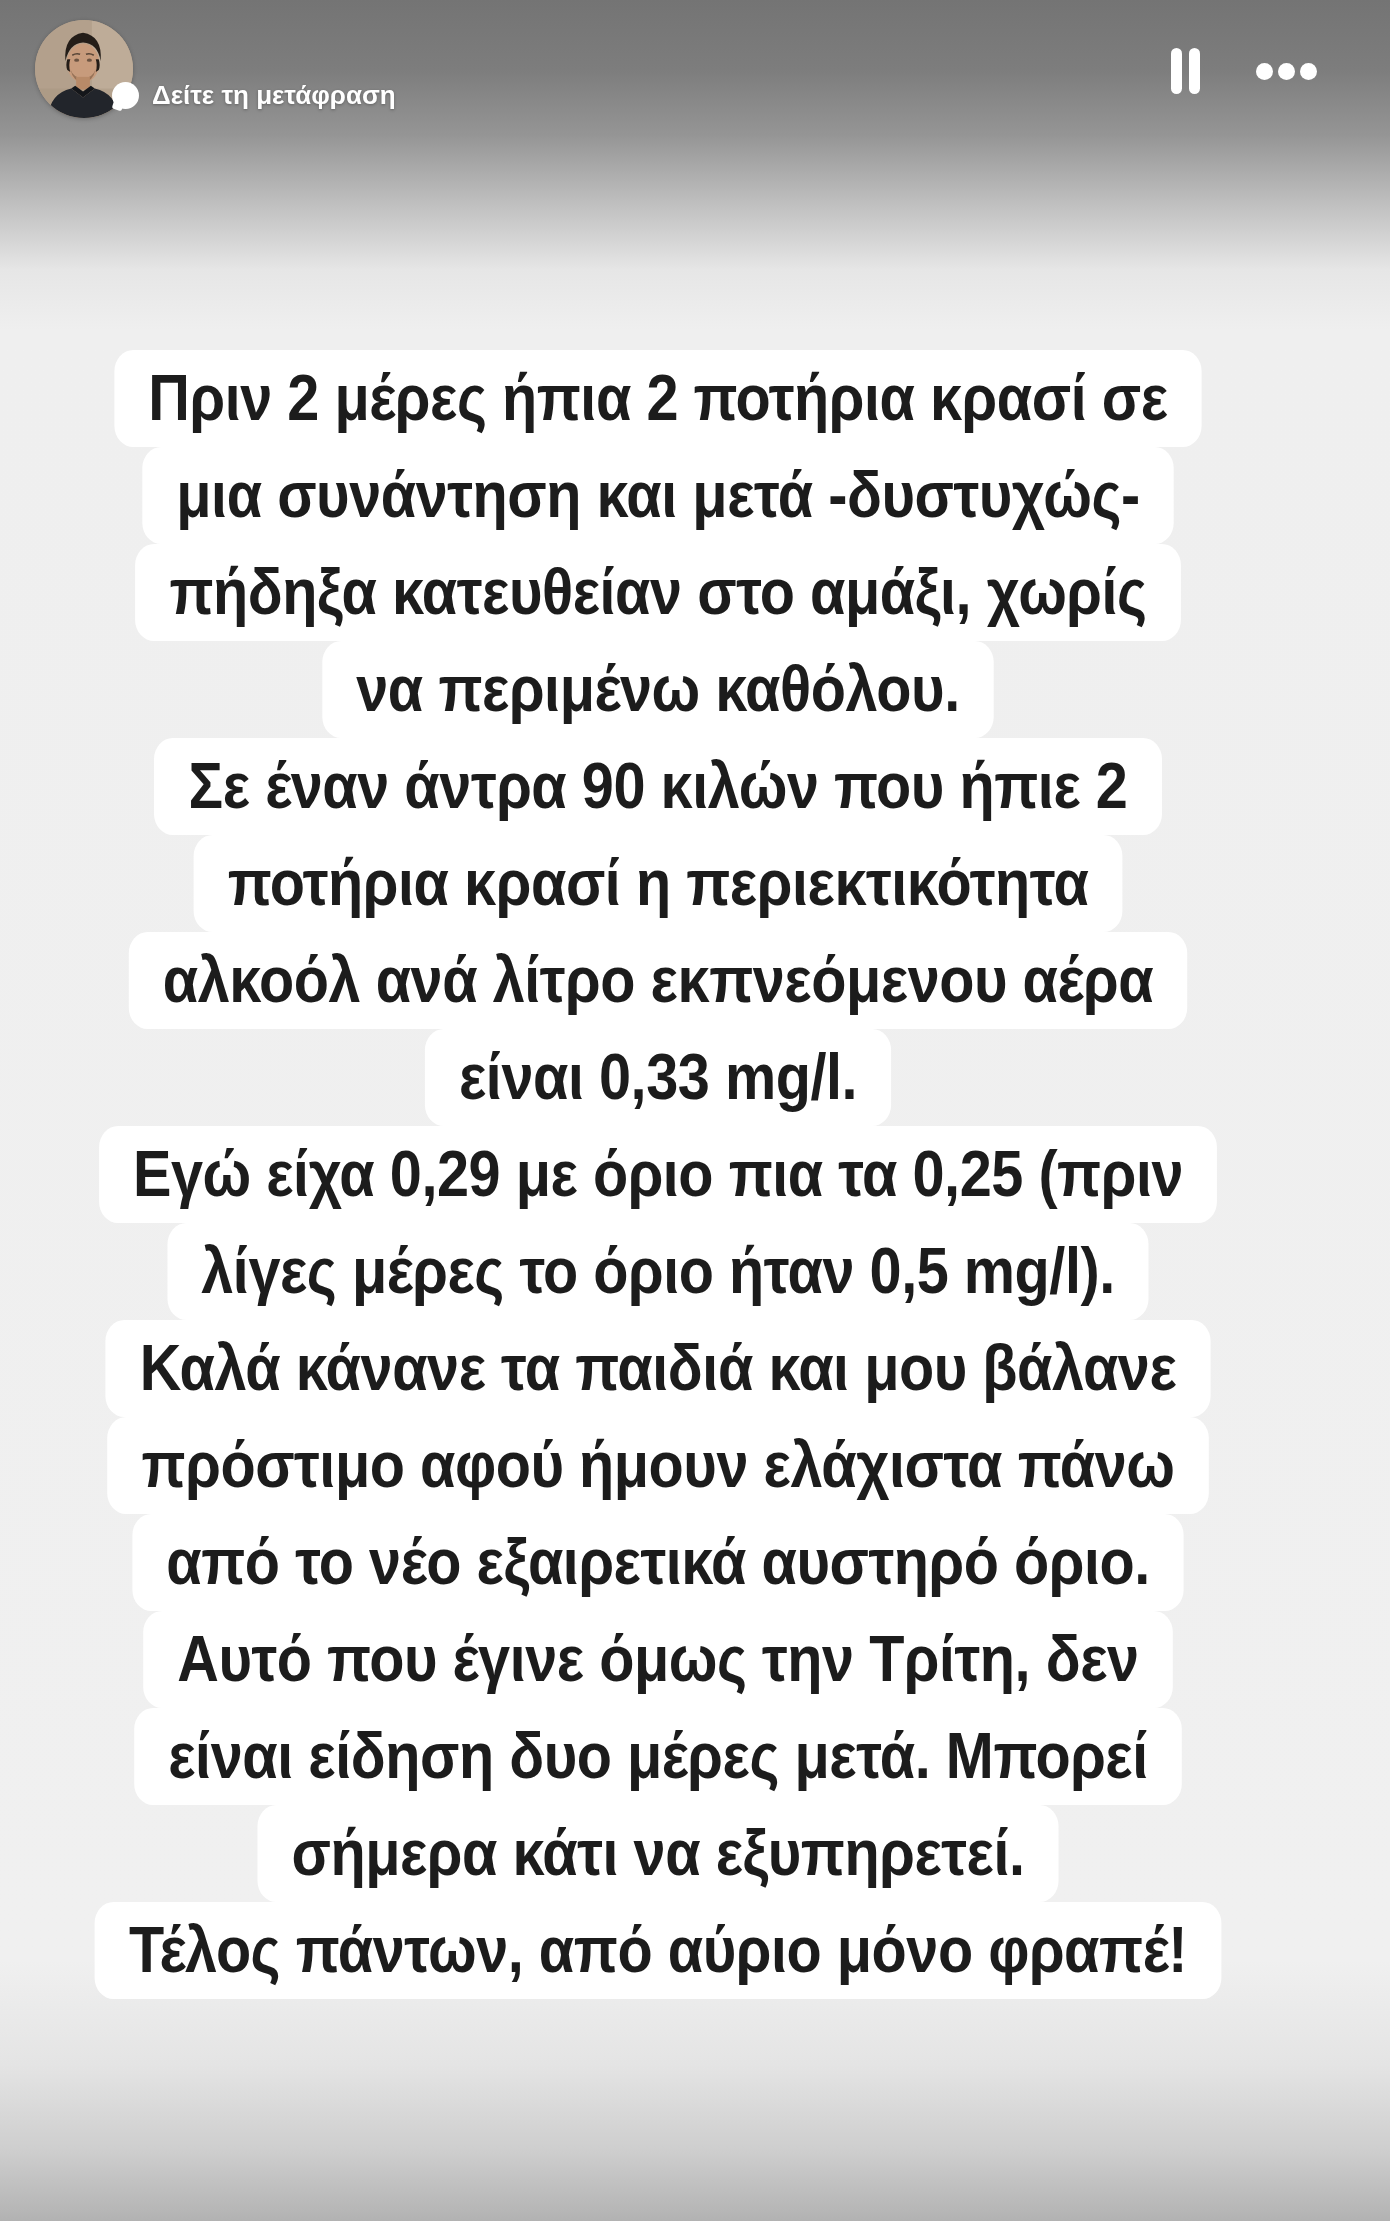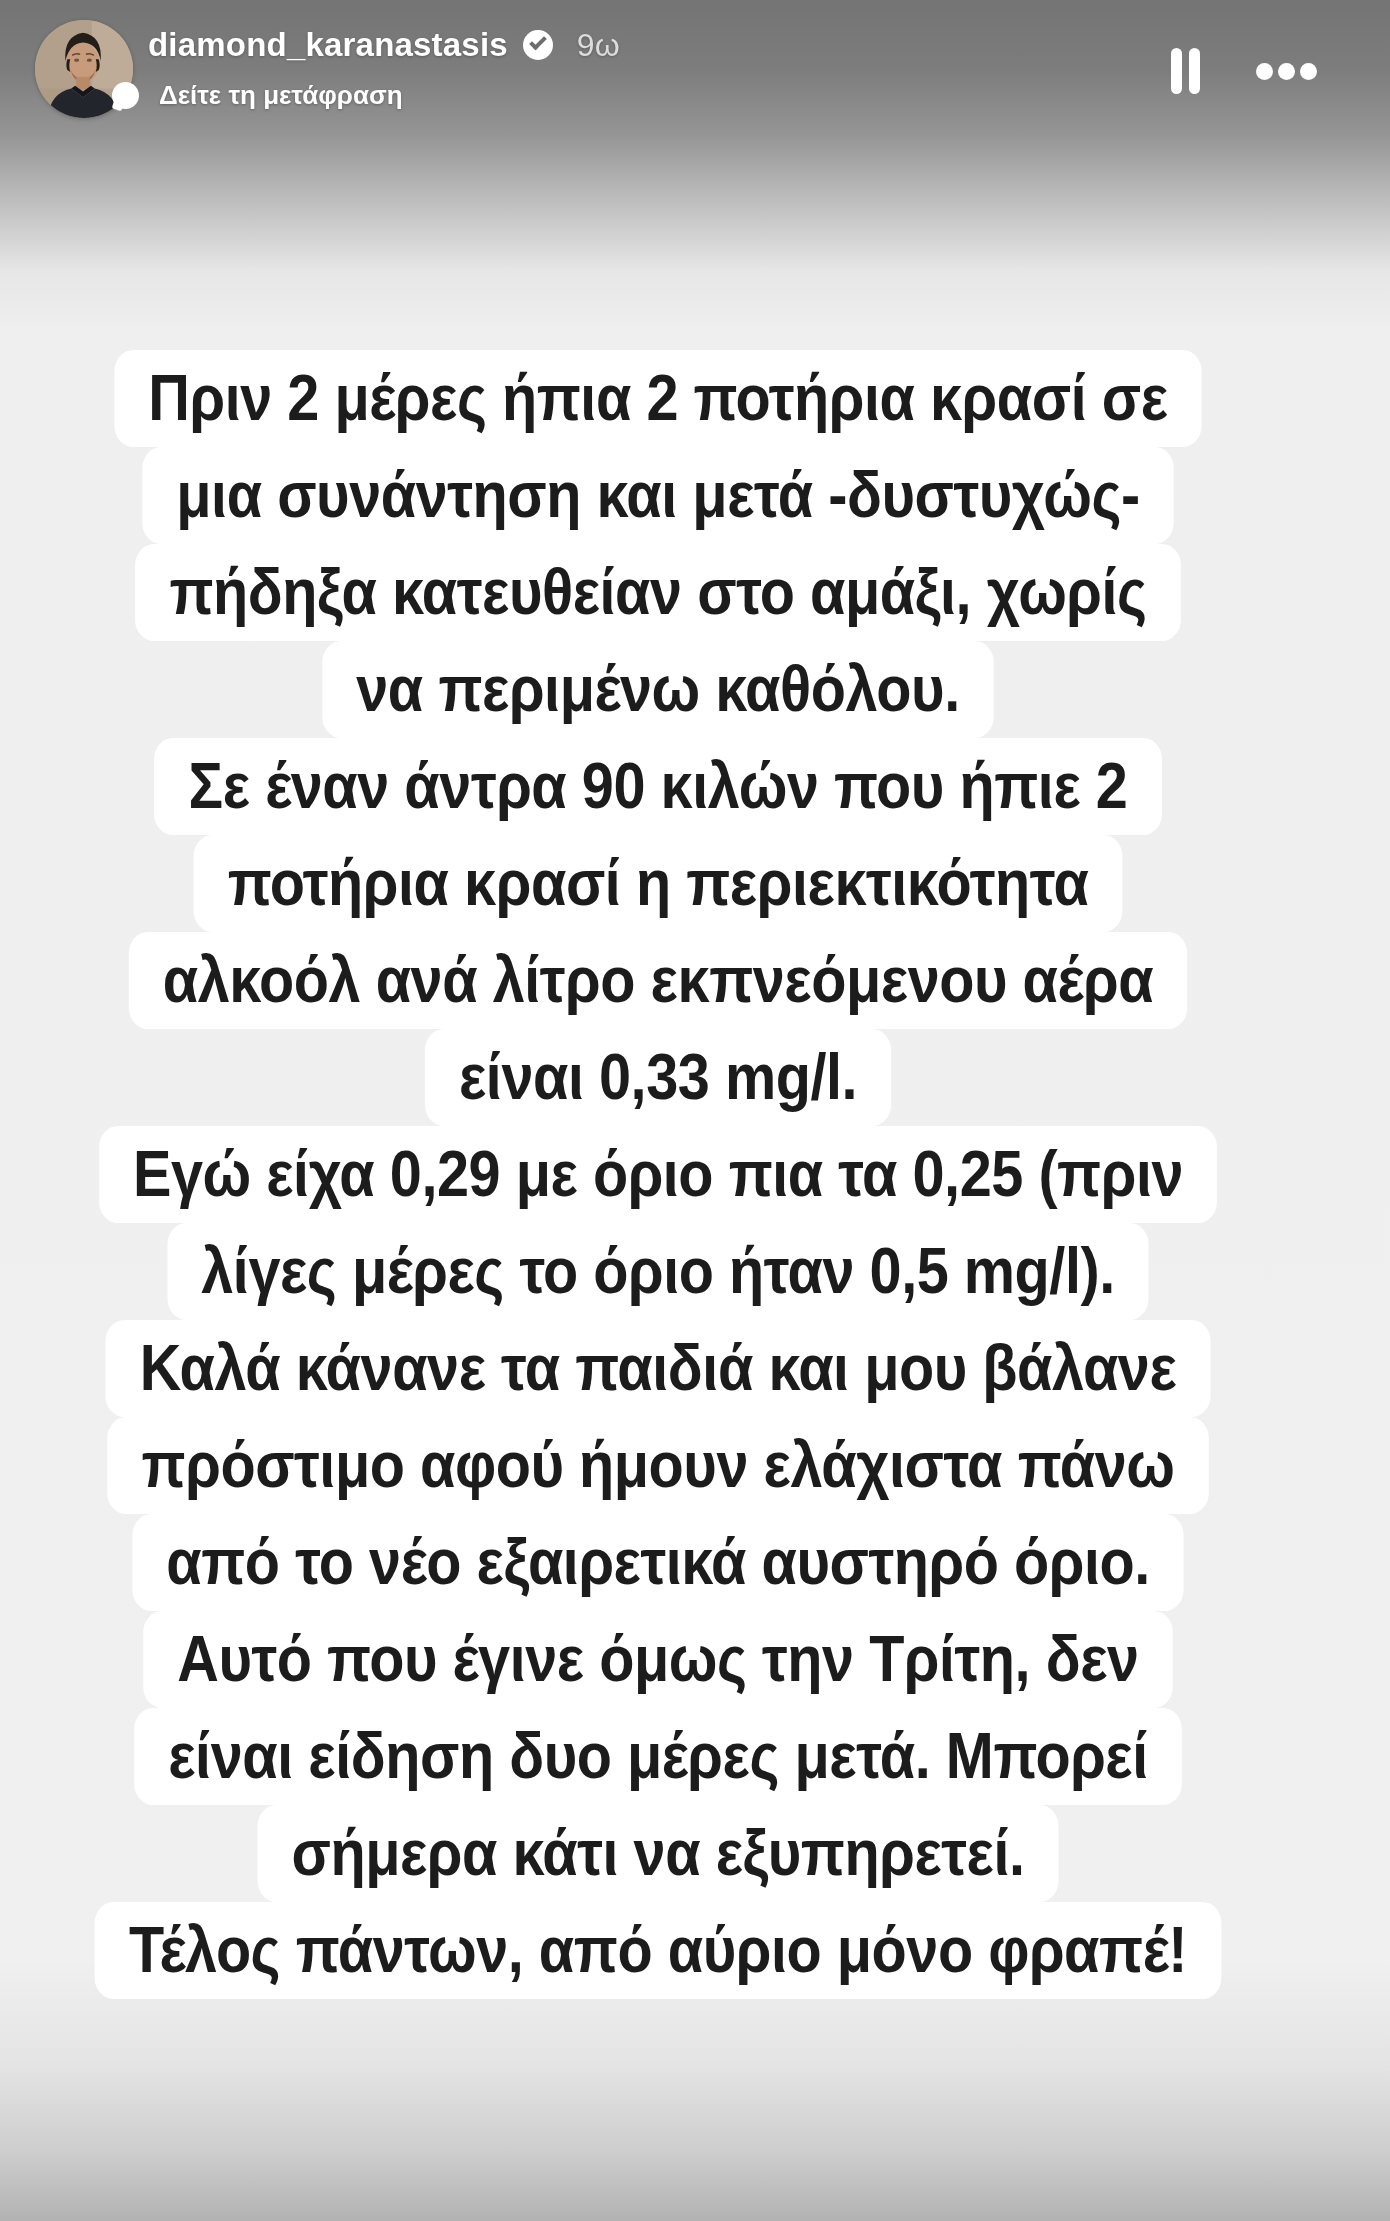--- a/index.html
+++ b/index.html
@@ -39,21 +39,21 @@
     position:absolute; left:9px; top:9px; width:16px; height:9px;
     border-left:4px solid #6d6d6d; border-bottom:4px solid #6d6d6d;
     transform:rotate(-45deg);
   }
   .time {
     margin-left:22px; color:#dcdcdc; font-size:32px; font-weight:400;
     text-shadow:0 1px 3px rgba(0,0,0,0.25); white-space:nowrap;
   }
 
   .row2 {
-    position:absolute; left:112px; top:80px; display:flex; align-items:center; gap:20px;
+    position:absolute; left:112px; top:80px; display:flex; align-items:center; gap:13px;
     background:none; border:none; cursor:pointer;
   }
   .bubble { position:relative; width:27px; height:27px; flex:0 0 auto; }
   .bubble .b-body { position:absolute; inset:0; background:#ffffff; border-radius:50%; }
   .bubble .b-tail {
     position:absolute; left:1px; bottom:-1px; width:10px; height:10px;
     background:#ffffff; transform:rotate(18deg); border-radius:2px;
   }
   .row2 .label {
     color:#ffffff; font-size:26px; font-weight:700;
@@ -97,31 +97,20 @@
       <ellipse cx="42.5" cy="41" rx="2.6" ry="1.6" fill="#3a2c22" opacity="0.65"></ellipse>
       <ellipse cx="55.5" cy="41" rx="2.6" ry="1.6" fill="#3a2c22" opacity="0.65"></ellipse>
       <path d="M38,36 q4,-2.5 8,-1" stroke="#2a211a" stroke-width="1.6" fill="none" opacity="0.7"></path>
       <path d="M52,35 q4,-1.5 8,1" stroke="#2a211a" stroke-width="1.6" fill="none" opacity="0.7"></path>
       <rect x="42" y="58" width="14" height="13" fill="#b88a68"></rect>
       <path d="M13,100 Q15,75 37,70 L49,79 L61,70 Q83,75 86,100 Z" fill="#22252b"></path>
       <path d="M37,70 L49,79 L61,70 L57,67 L49,73 L41,67 Z" fill="#14161a"></path>
     </svg>
   </div>
 
-  <div class="row1">
-    <span class="username">diamond_karanastasis</span>
-    <span class="badge">
-      <i class="petal p1"></i>
-        <i class="petal p2"></i>
-        <i class="petal p3"></i>
-      <i class="core"></i>
-        <i class="check"></i>
-    </span>
-    <span class="time">9ω</span>
-  </div>
 
   <button class="row2">
     <span class="bubble">
       <i class="b-tail"></i>
         <i class="b-body"></i>
     </span>
     <span class="label">Δείτε τη μετάφραση</span>
   </button>
 
   <button class="ctl-btn pause-btn">

